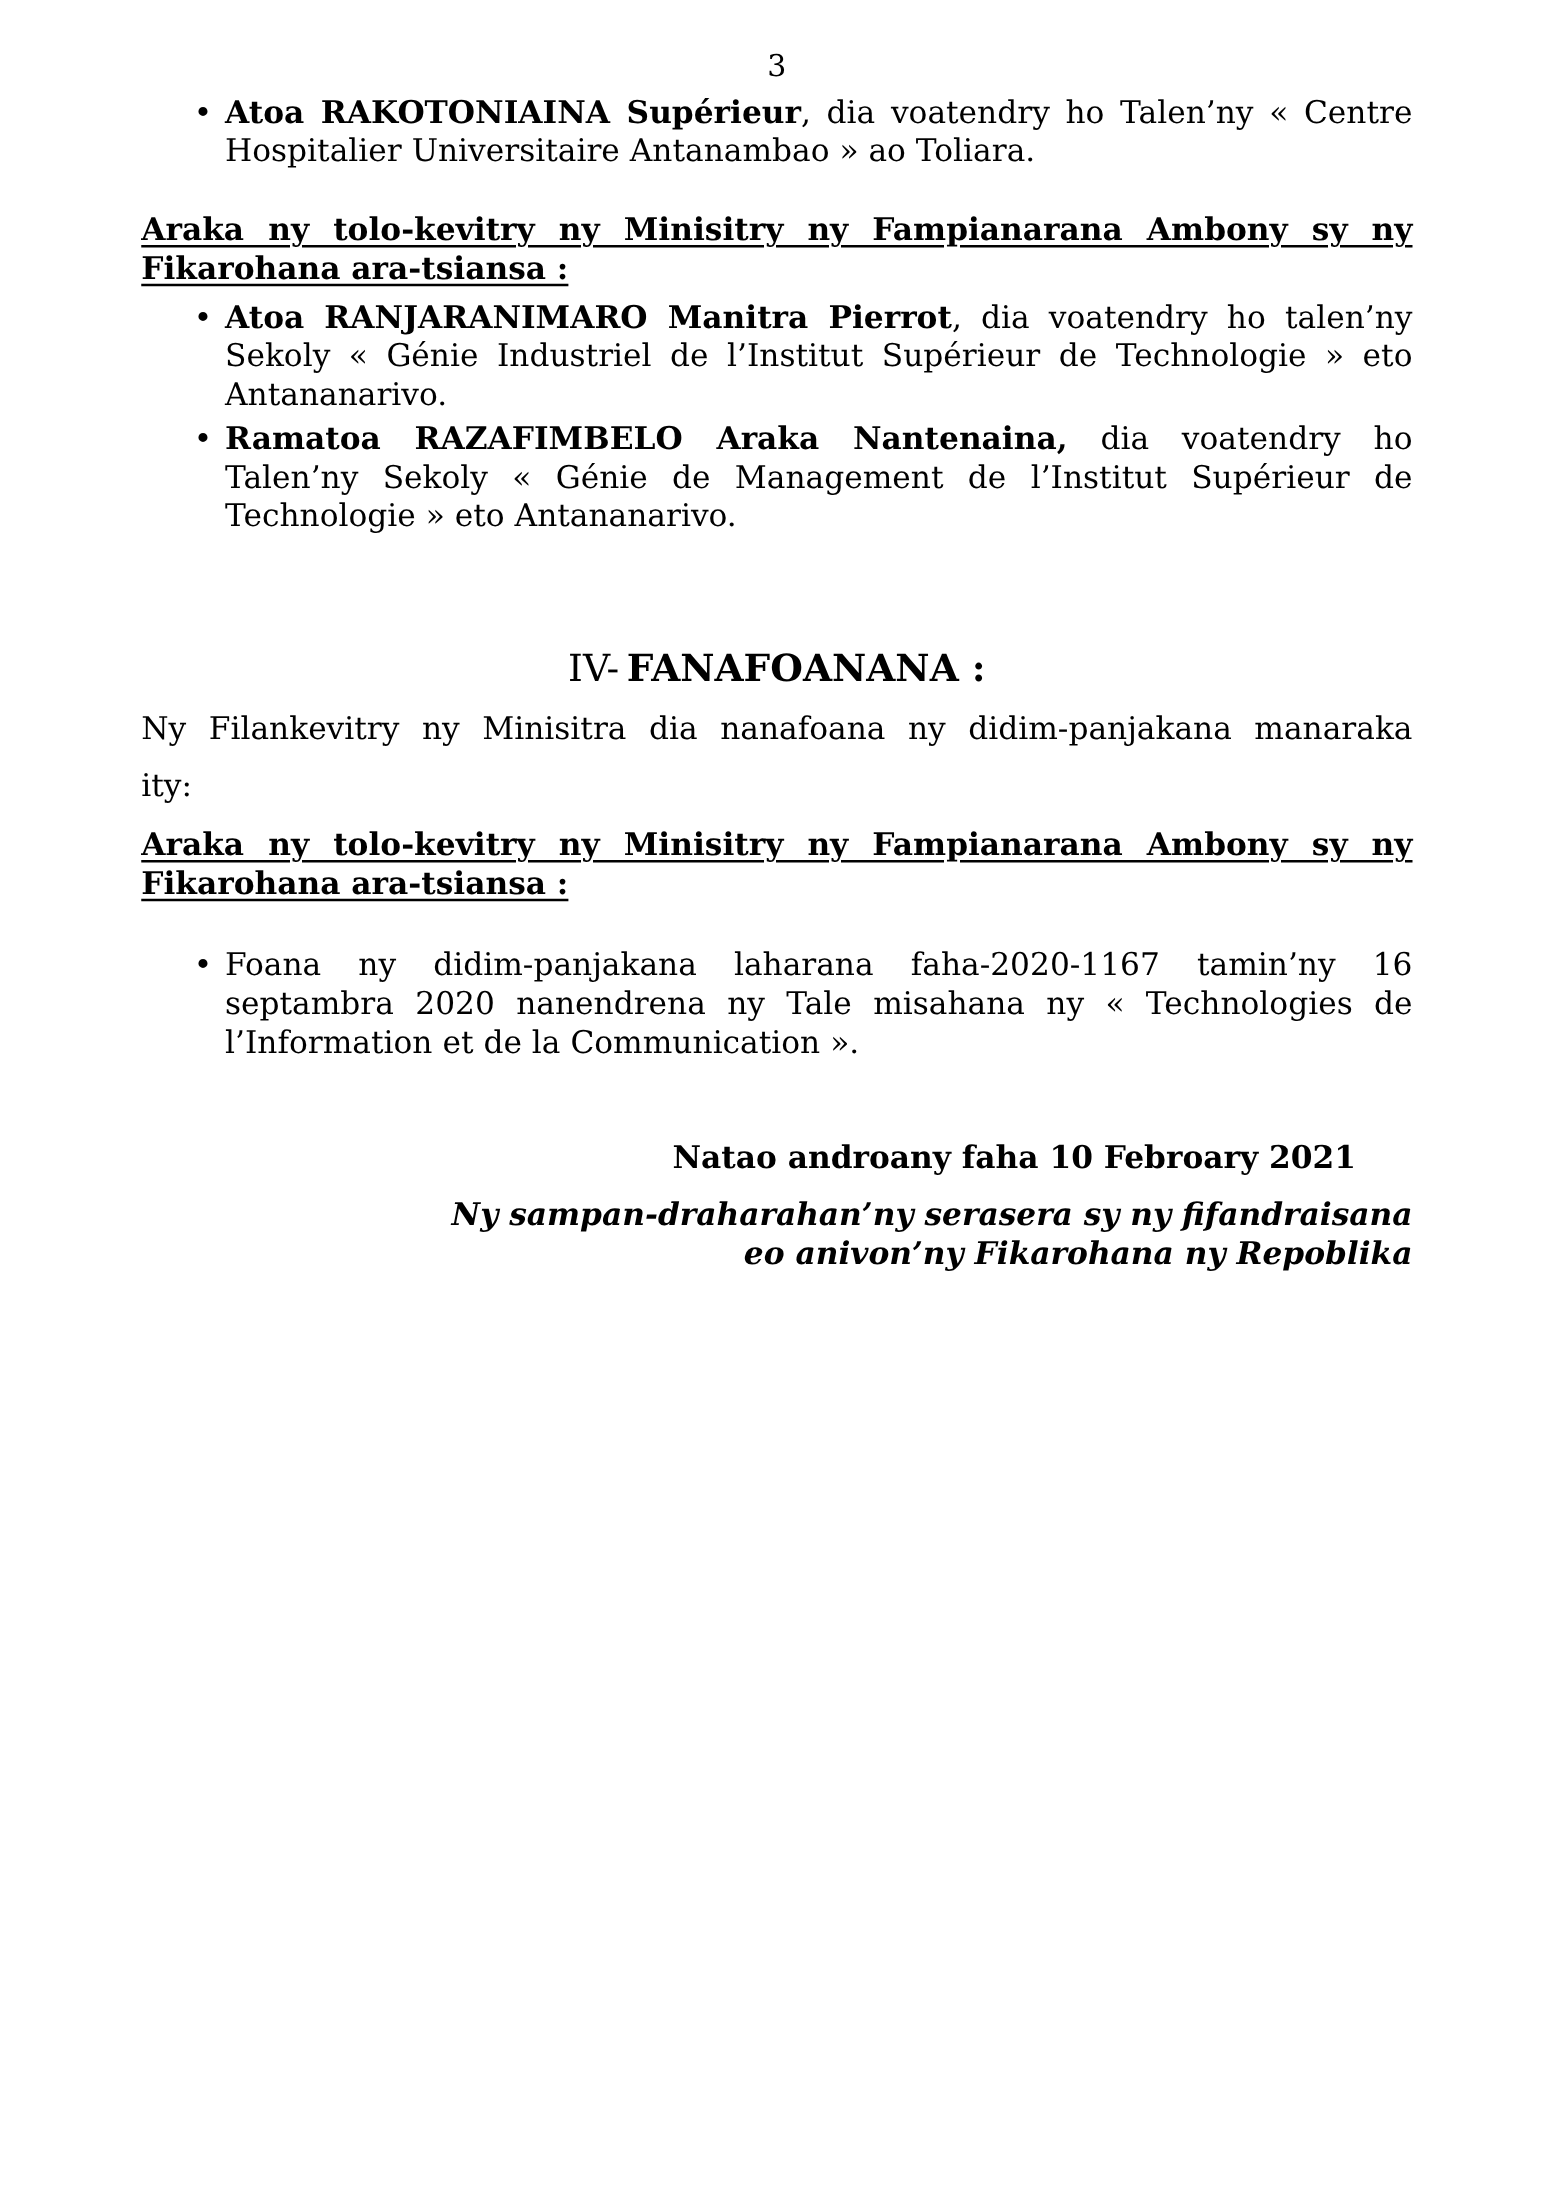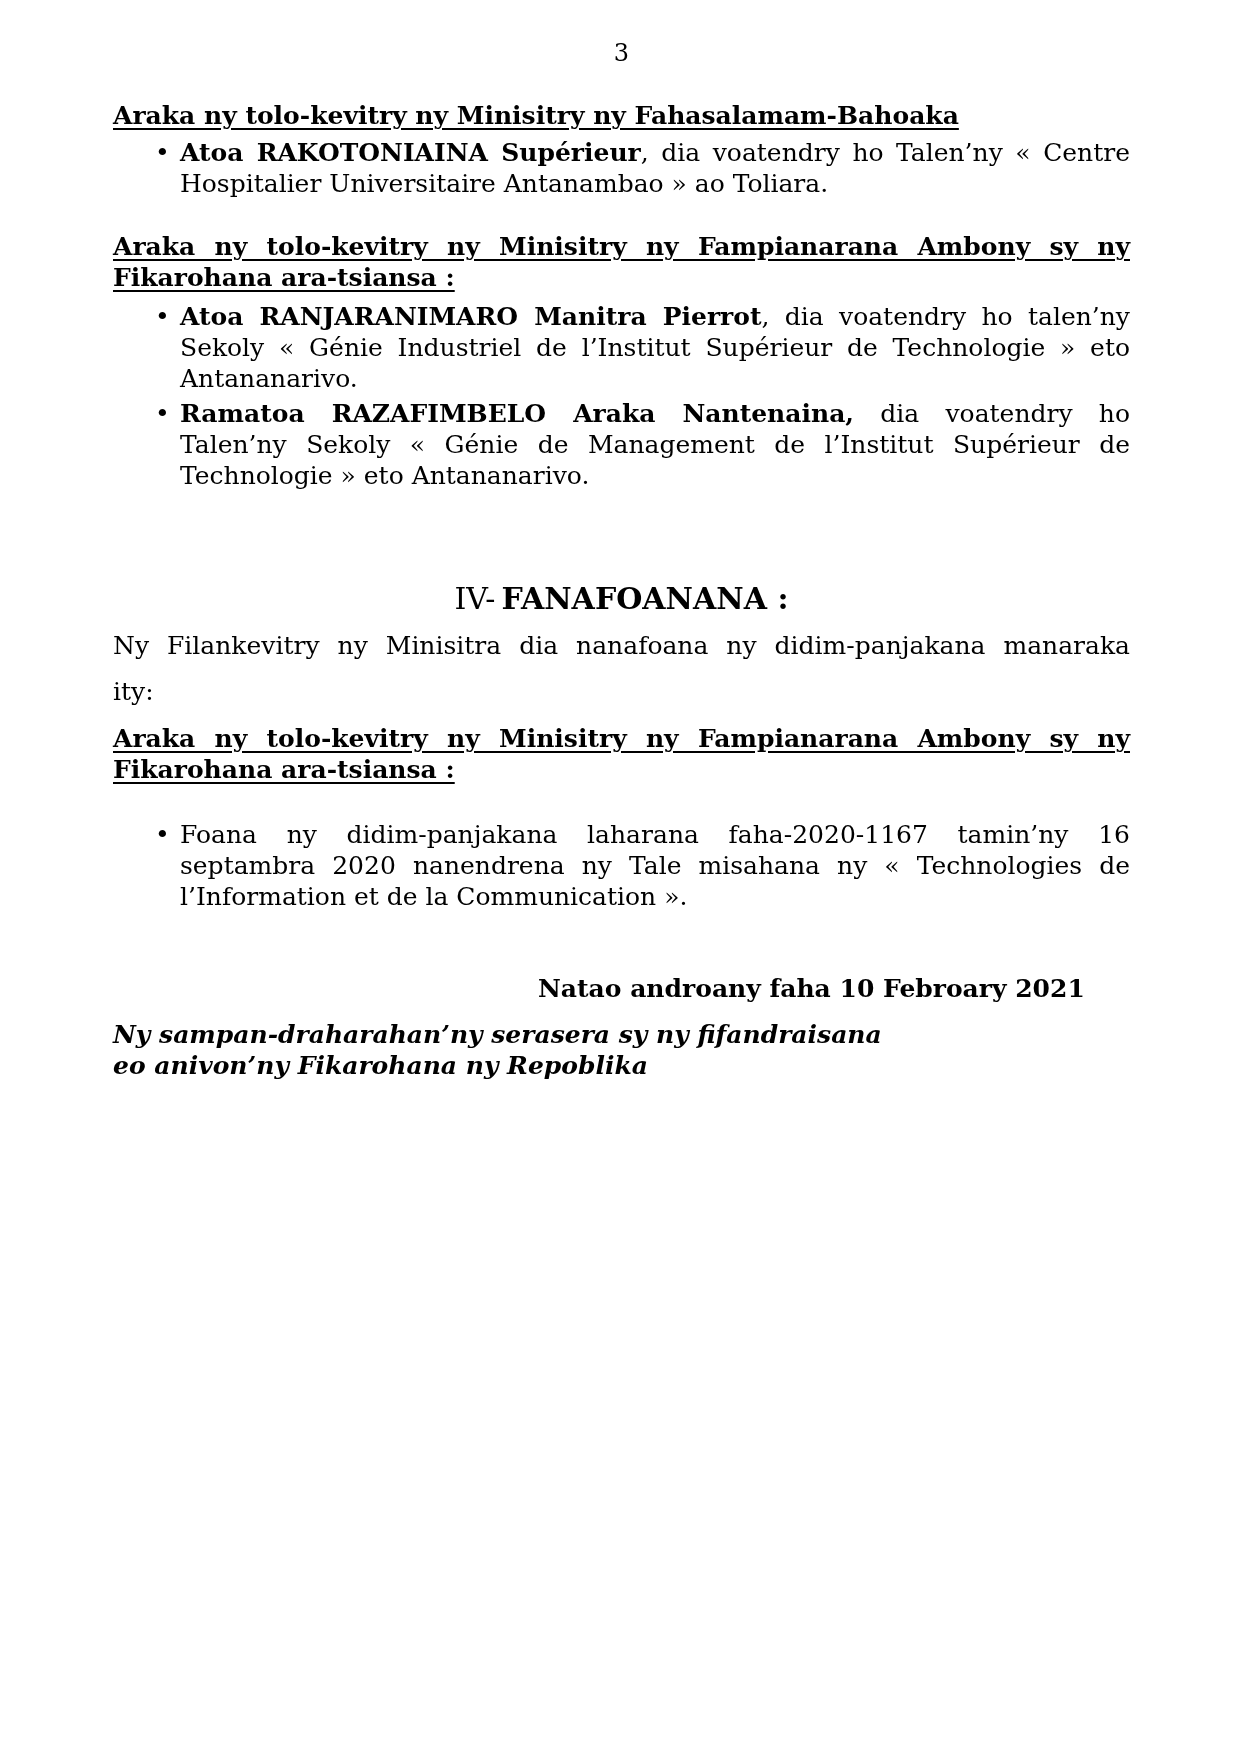--- a/index.html
+++ b/index.html
@@ -68,35 +68,35 @@
   .intro .il1 { display: block; text-align: justify; text-align-last: justify; }
   .intro .il2 { display: block; }
   .date-line {
     margin-top: 61px;
     padding-left: 425px;
     font-weight: bold;
     line-height: 31px;
   }
   .issuer {
     margin-top: 15px;
+    text-align: right;
     font-weight: bold;
     font-style: italic;
     line-height: 31px;
   }
   .issuer span { display: block; }
 </style>
 </head>
 <body>
 
 <div class="page">
   <div class="content">
 
     <div class="page-number">3</div>
 
-    <h2 class="heading h-health">Araka ny tolo-kevitry ny Minisitry ny Fahasalamam-Bahoaka</h2>
 
     <ul class="bullets b1">
       <li class="bullet-item">
         <span class="marker">•</span>
         <p class="btext"><strong>Atoa RAKOTONIAINA Supérieur</strong><span>, dia voatendry ho Talen’ny « Centre Hospitalier Universitaire Antanambao » ao Toliara.</span></p>
       </li>
     </ul>
 
     <h2 class="heading h-ed">
       <span class="h-line1">Araka ny tolo-kevitry ny Minisitry ny Fampianarana Ambony sy ny</span>

